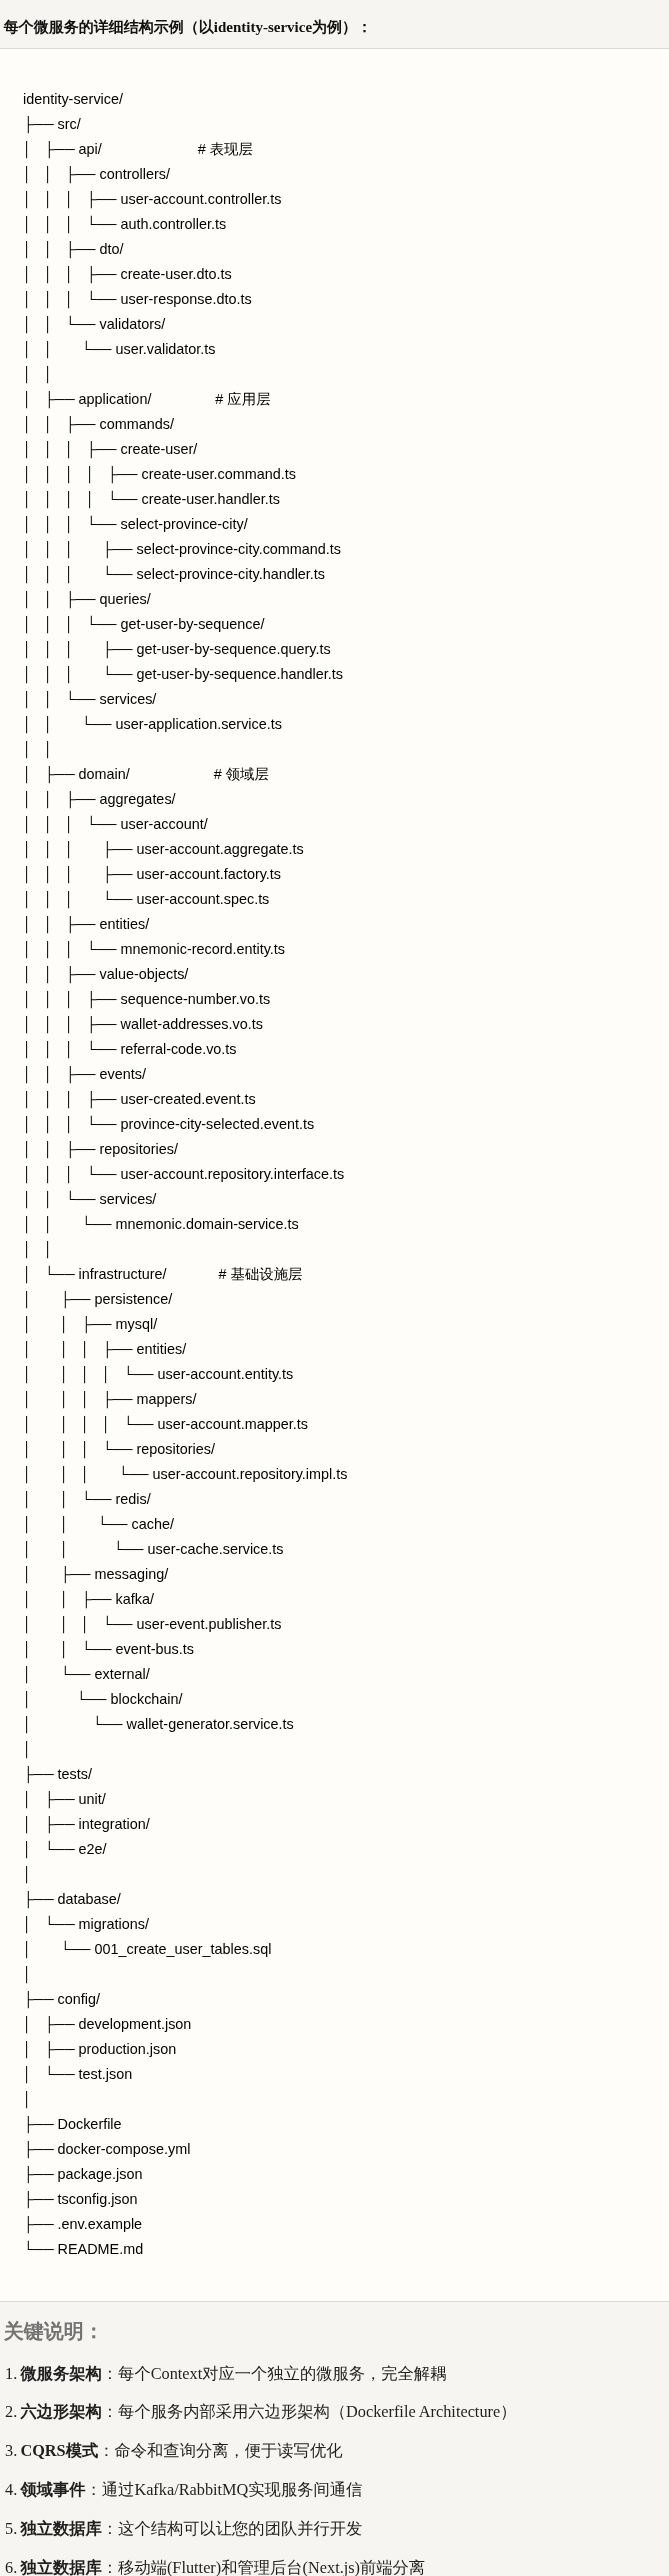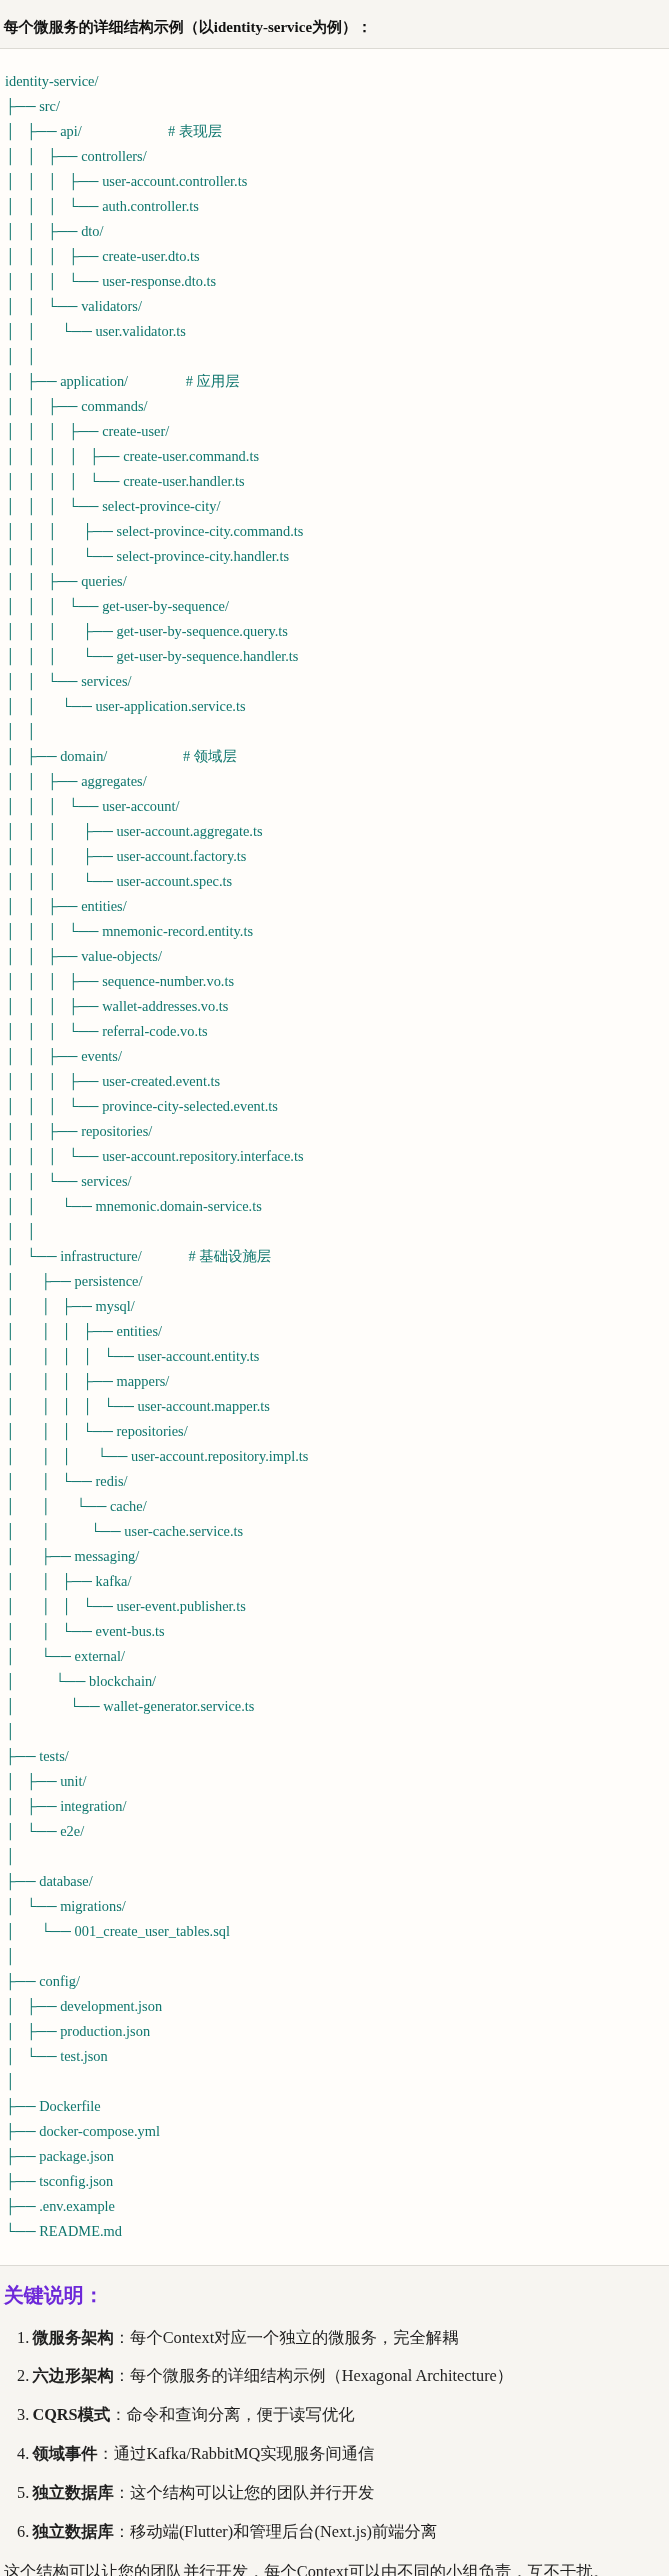--- a/index.html
+++ b/index.html
@@ -20,37 +20,37 @@
     color: #111;
   }
 
   .code-block {
     background: #fffdfa;
     border-top: 0.6px solid #dcdad4;
     border-bottom: 0.6px solid #dcdad4;
     padding: 20px 6.3px 21px 5px;
   }
   .tree {
-    margin: 0;
-    font-family: Liberation Serif, serif;
+    margin: 18px;
+    font-family: Liberation Sans, sans-serif;
     font-size: 14.4px;
     line-height: 25px;
-    color: #0f766e;
+    color: #000000;
     white-space: pre;
   }
 
   .notes { padding: 0 6.3px 15px 3.8px; }
   .notes-heading {
     margin: 17.5px 0 0 0;
     font-size: 20px;
     line-height: 25px;
     font-weight: 700;
-    color: #6d28d9;
+    color: #737373;
   }
-  .notes-list { list-style: none; margin: 12px; padding: 0 0 0 1.3px; }
+  .notes-list { list-style: none; margin: 0; padding: 0 0 0 1.3px; }
   .note-item {
     margin-top: 19.4px;
     font-size: 16.3px;
     line-height: 19.4px;
   }
   .note-item .num { margin-right: 3.1px; }
   .note-item .term { font-weight: 700; }
   .closing {
     margin: 20.6px 0 0 0;
     font-size: 16.3px;
@@ -152,21 +152,21 @@
 ├── tsconfig.json
 ├── .env.example
 └── README.md</pre>
   </div>
 
   <div class="notes">
     <h2 class="notes-heading">关键说明：</h2>
 
     <ol class="notes-list">
       <li class="note-item"><span class="num">1.</span><span class="term">微服务架构</span><span class="colon">：</span><span class="desc">每个Context对应一个独立的微服务，完全解耦</span></li>
-      <li class="note-item"><span class="num">2.</span><span class="term">六边形架构</span><span class="colon">：</span><span class="desc">每个微服务的详细结构示例（Hexagonal Architecture）</span></li>
+      <li class="note-item"><span class="num">2.</span><span class="term">六边形架构</span><span class="colon">：</span><span class="desc">每个服务内部采用六边形架构（Dockerfile Architecture）</span></li>
       <li class="note-item"><span class="num">3.</span><span class="term">CQRS模式</span><span class="colon">：</span><span class="desc">命令和查询分离，便于读写优化</span></li>
       <li class="note-item"><span class="num">4.</span><span class="term">领域事件</span><span class="colon">：</span><span class="desc">通过Kafka/RabbitMQ实现服务间通信</span></li>
       <li class="note-item"><span class="num">5.</span><span class="term">独立数据库</span><span class="colon">：</span><span class="desc">这个结构可以让您的团队并行开发</span></li>
       <li class="note-item"><span class="num">6.</span><span class="term">独立数据库</span><span class="colon">：</span><span class="desc">移动端(Flutter)和管理后台(Next.js)前端分离</span></li>
     </ol>
 
     <p class="closing">这个结构可以让您的团队并行开发，每个Context可以由不同的小组负责，互不干扰。</p>
   </div>
 
 </div>

